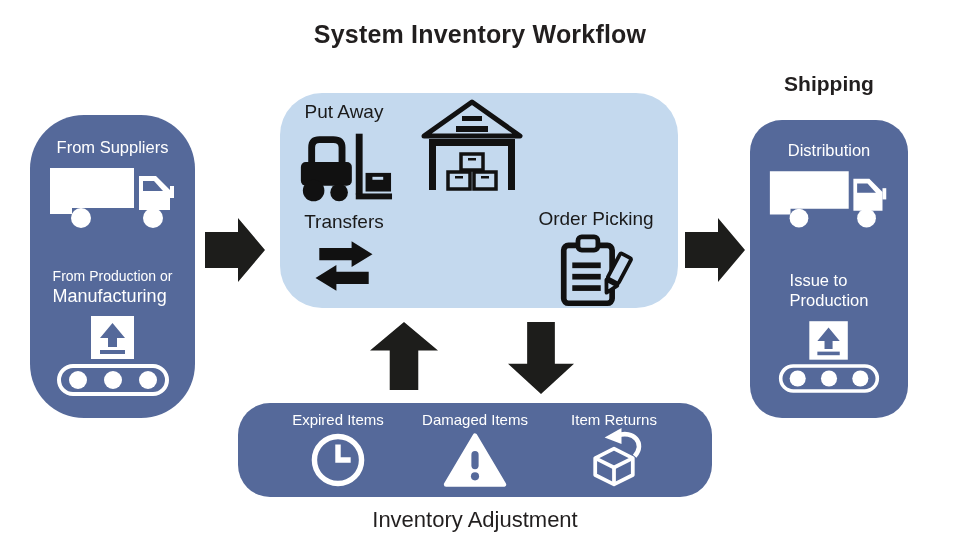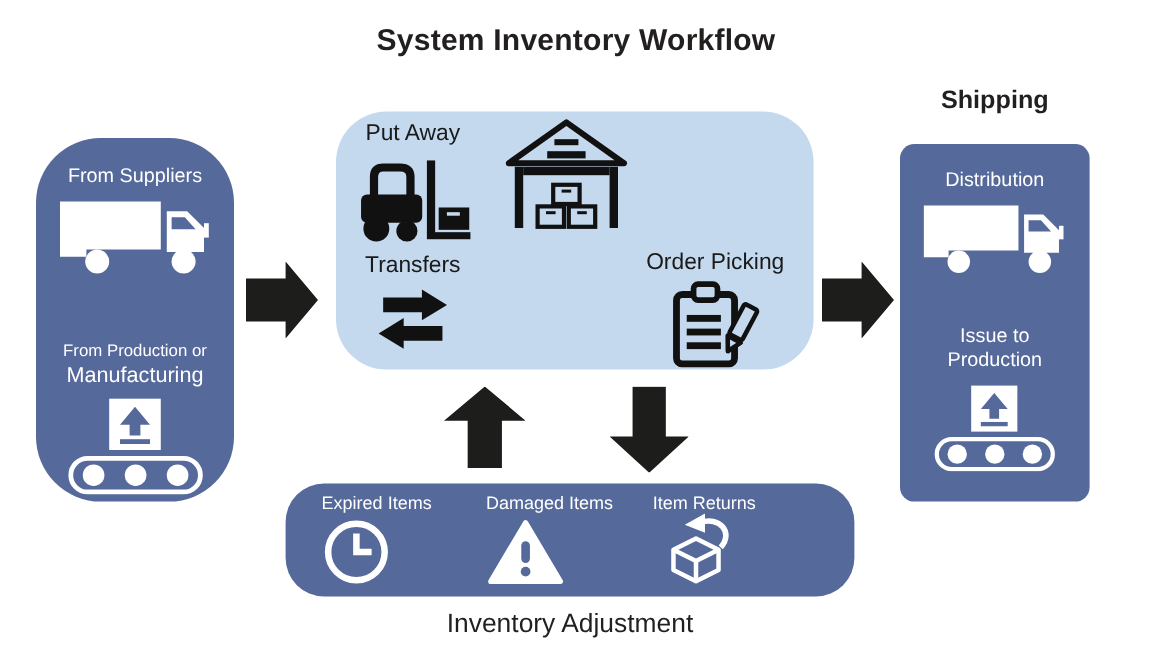--- a/index.html
+++ b/index.html
@@ -7,29 +7,29 @@
     --heading-text:#221f1f; --text-light:#ffffff; --text-dark:#1a1a1a; --bg:#ffffff;
   }
   *{box-sizing:border-box;margin:0;padding:0}
   body{font-family:"Liberation Sans","DejaVu Sans",sans-serif;background:var(--bg)}
   .stage{position:relative;width:960px;height:546px;background:var(--bg);overflow:hidden}
   .abs{position:absolute}
   .title{left:0;top:20px;width:960px;text-align:center;font-size:25px;font-weight:bold;color:var(--heading-text);letter-spacing:.2px}
   .side-heading{font-size:21px;font-weight:bold;color:var(--heading-text);text-align:center}
   .panel-dark{background:var(--panel-dark);color:var(--text-light)}
   .panel-left{left:30px;top:115px;width:165px;height:303px;border-radius:54px;display:flex;flex-direction:column;align-items:center}
-  .panel-right{left:750px;top:120px;width:158px;height:298px;border-radius:12px;display:flex;flex-direction:column;align-items:center}
+  .panel-right{left:750px;top:120px;width:158px;height:298px;border-radius:32px;display:flex;flex-direction:column;align-items:center}
   .panel-center{left:280px;top:93px;width:398px;height:215px;border-radius:42px;background:var(--panel-light)}
   .panel-bottom{left:238px;top:403px;width:474px;height:94px;border-radius:32px}
-  .plabel{font-size:16.5px;color:var(--text-light);text-align:center;line-height:1.25}
+  .plabel{font-size:16.5px;color:var(--text-light);text-align:left;line-height:1.25}
   .plabel .sm{font-size:14px;display:block}
   .plabel .lg{font-size:18px;display:block}
   .clabel{font-size:19px;color:var(--text-dark);text-align:center;white-space:nowrap}
   .group{position:absolute;display:flex;flex-direction:column;align-items:center}
-  .bgroup{position:absolute;display:flex;flex-direction:column;align-items:flex-start}
+  .bgroup{position:absolute;display:flex;flex-direction:column;align-items:center}
   .blabel{font-size:15px;color:var(--text-light);white-space:nowrap}
   .adjust-heading{left:238px;top:507px;width:474px;text-align:center;font-size:22px;font-weight:normal;color:var(--heading-text)}
   .flow{background:var(--arrow-black)}
   .fr{clip-path:polygon(0 22%,55% 22%,55% 0,100% 50%,55% 100%,55% 78%,0 78%)}
   .fu{clip-path:polygon(50% 0,100% 42%,71% 42%,71% 100%,29% 100%,29% 42%,0 42%)}
   .fd{clip-path:polygon(29% 0,71% 0,71% 58%,100% 58%,50% 100%,0 58%,29% 58%)}
   svg{display:block}
 </style>
 </head>
 <body>
@@ -45,21 +45,21 @@
     <span style="margin-top:6px">
       <svg width="130" height="66" viewBox="0 0 130 66">
         <path d="M2,4 H86 V44 H24 V50 H2 Z" fill="#fff"></path>
         <path d="M91,12 H108 L122,26 V46 H91 Z" fill="#fff"></path>
         <path d="M95,17 H106 L115,27 H95 Z" fill="var(--panel-dark)"></path>
         <circle cx="33" cy="54" r="10" fill="#fff"></circle>
         <circle cx="105" cy="54" r="10" fill="#fff"></circle>
         <rect x="122" y="22" width="4" height="12" fill="#fff"></rect>
       </svg>
     </span>
-    <div class="plabel" style="margin-top:54px">
+    <div class="plabel" style="margin-top:38px">
       <span class="sm">From Production or</span>
       <span class="lg">Manufacturing</span>
     </div>
     <span style="margin-top:8px">
       <svg width="114" height="80" viewBox="0 0 114 80">
         <rect x="35" y="0" width="43" height="43" fill="#fff"></rect>
         <polygon points="56.5,7 69,22 61,22 61,31 52,31 52,22 44,22" fill="var(--panel-dark)"></polygon>
         <rect x="44" y="34" width="25" height="4" fill="var(--panel-dark)"></rect>
         <rect x="3" y="50" width="108" height="28" rx="14" fill="none" stroke="#fff" stroke-width="4"></rect>
         <circle cx="22" cy="64" r="9" fill="#fff"></circle>

